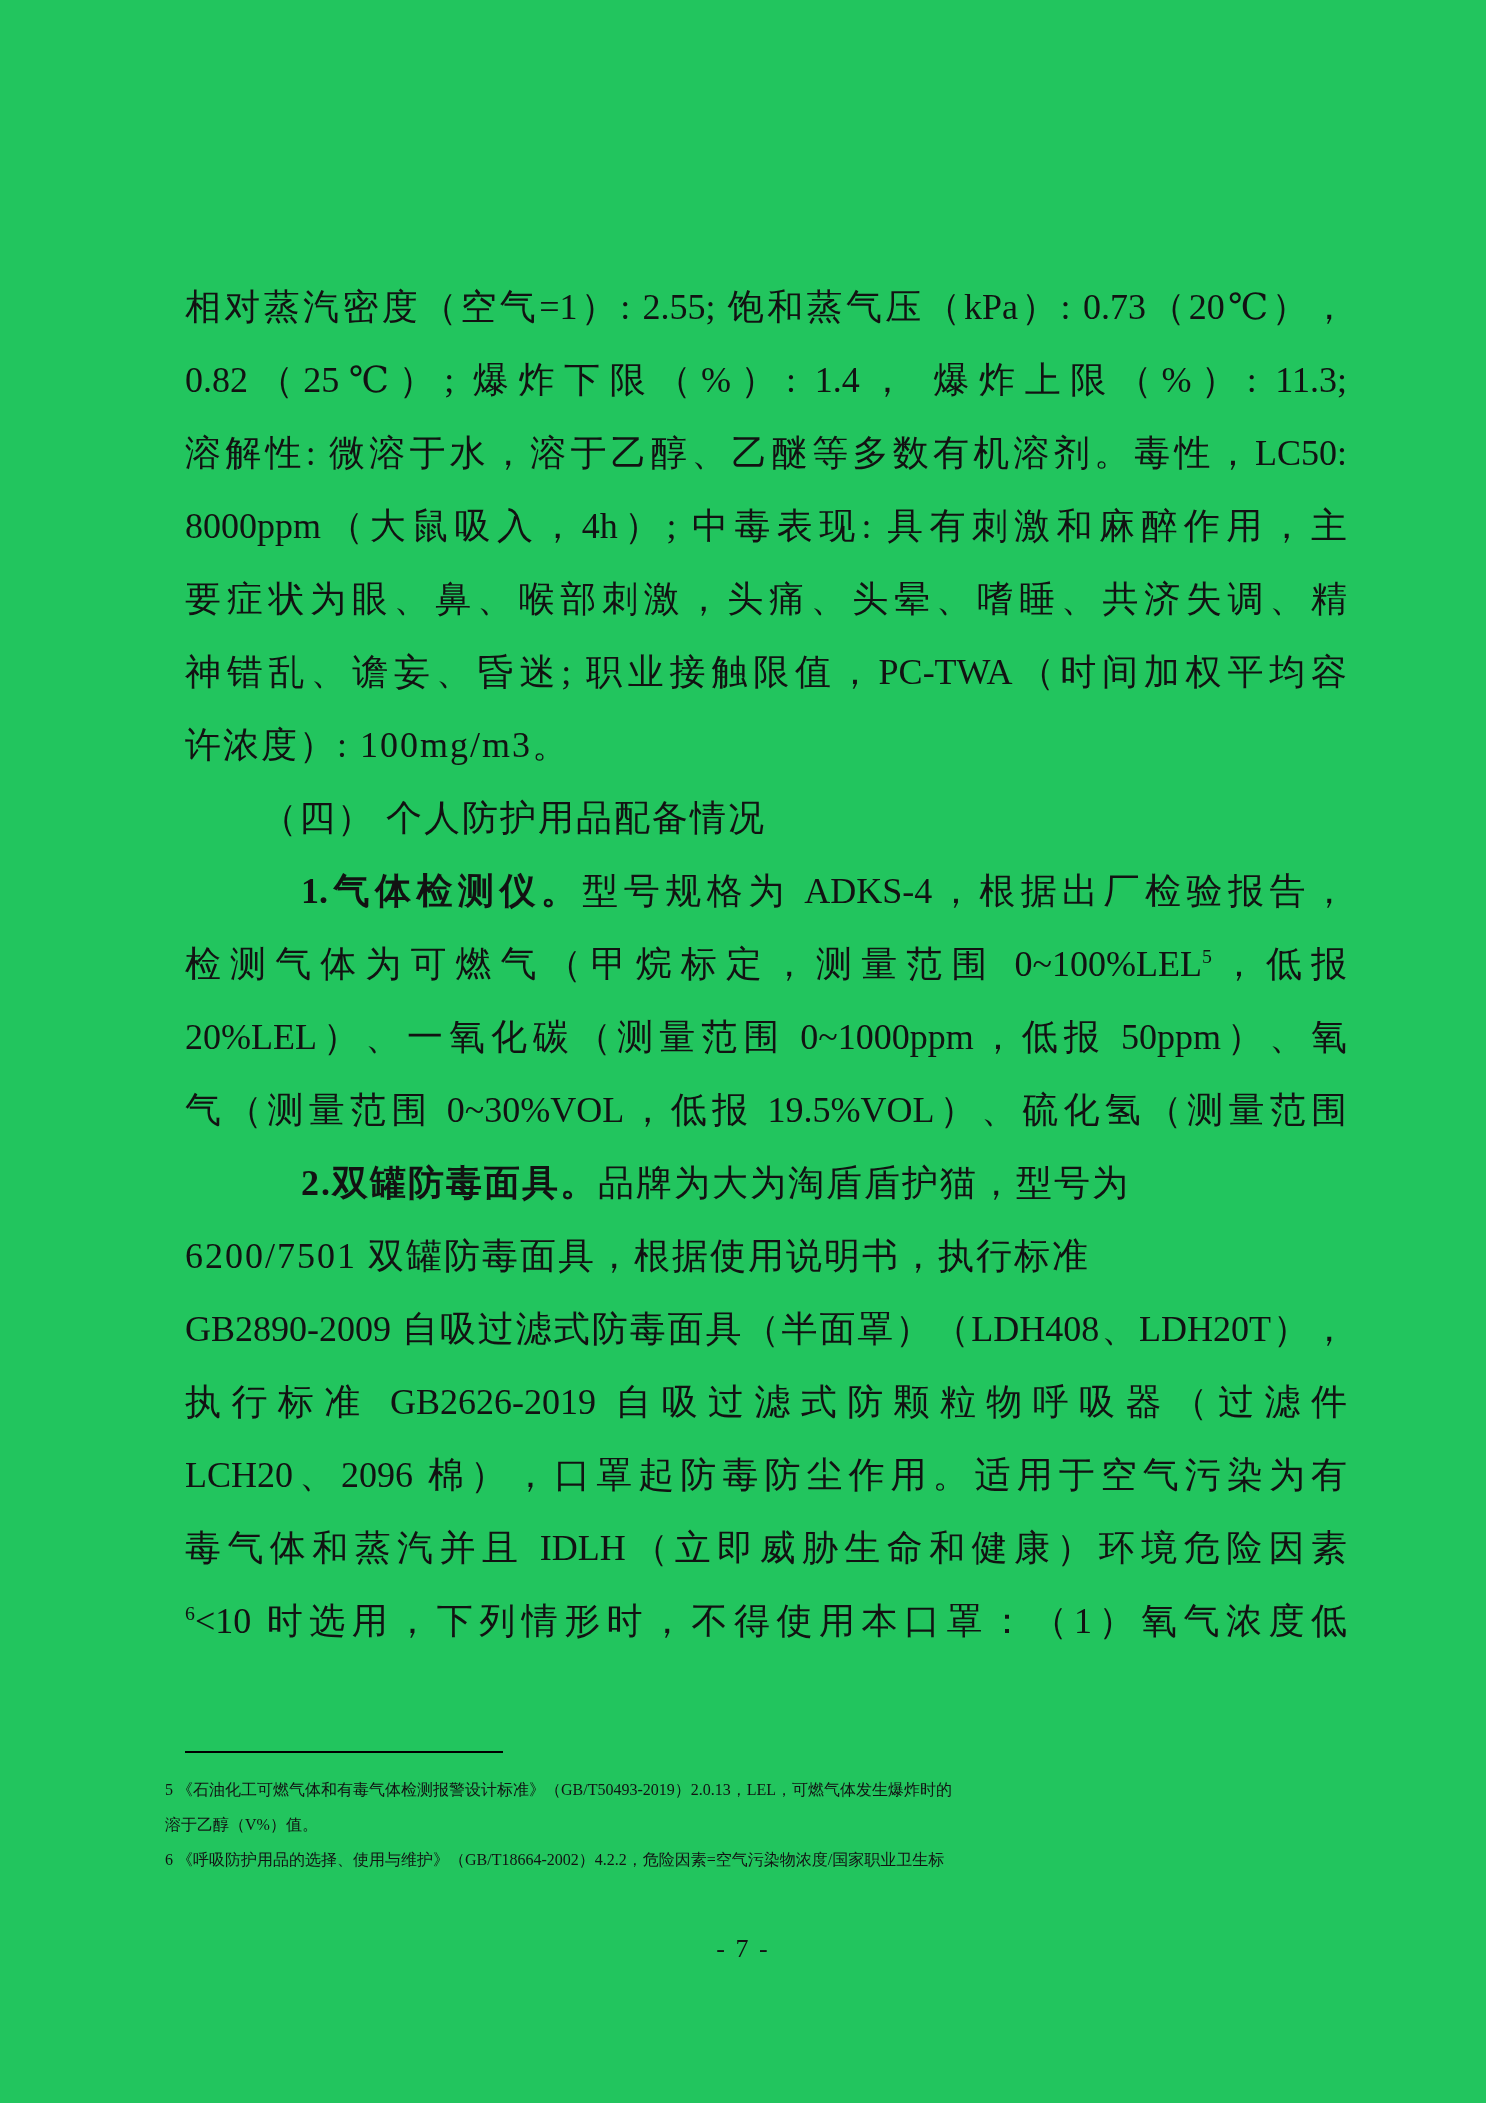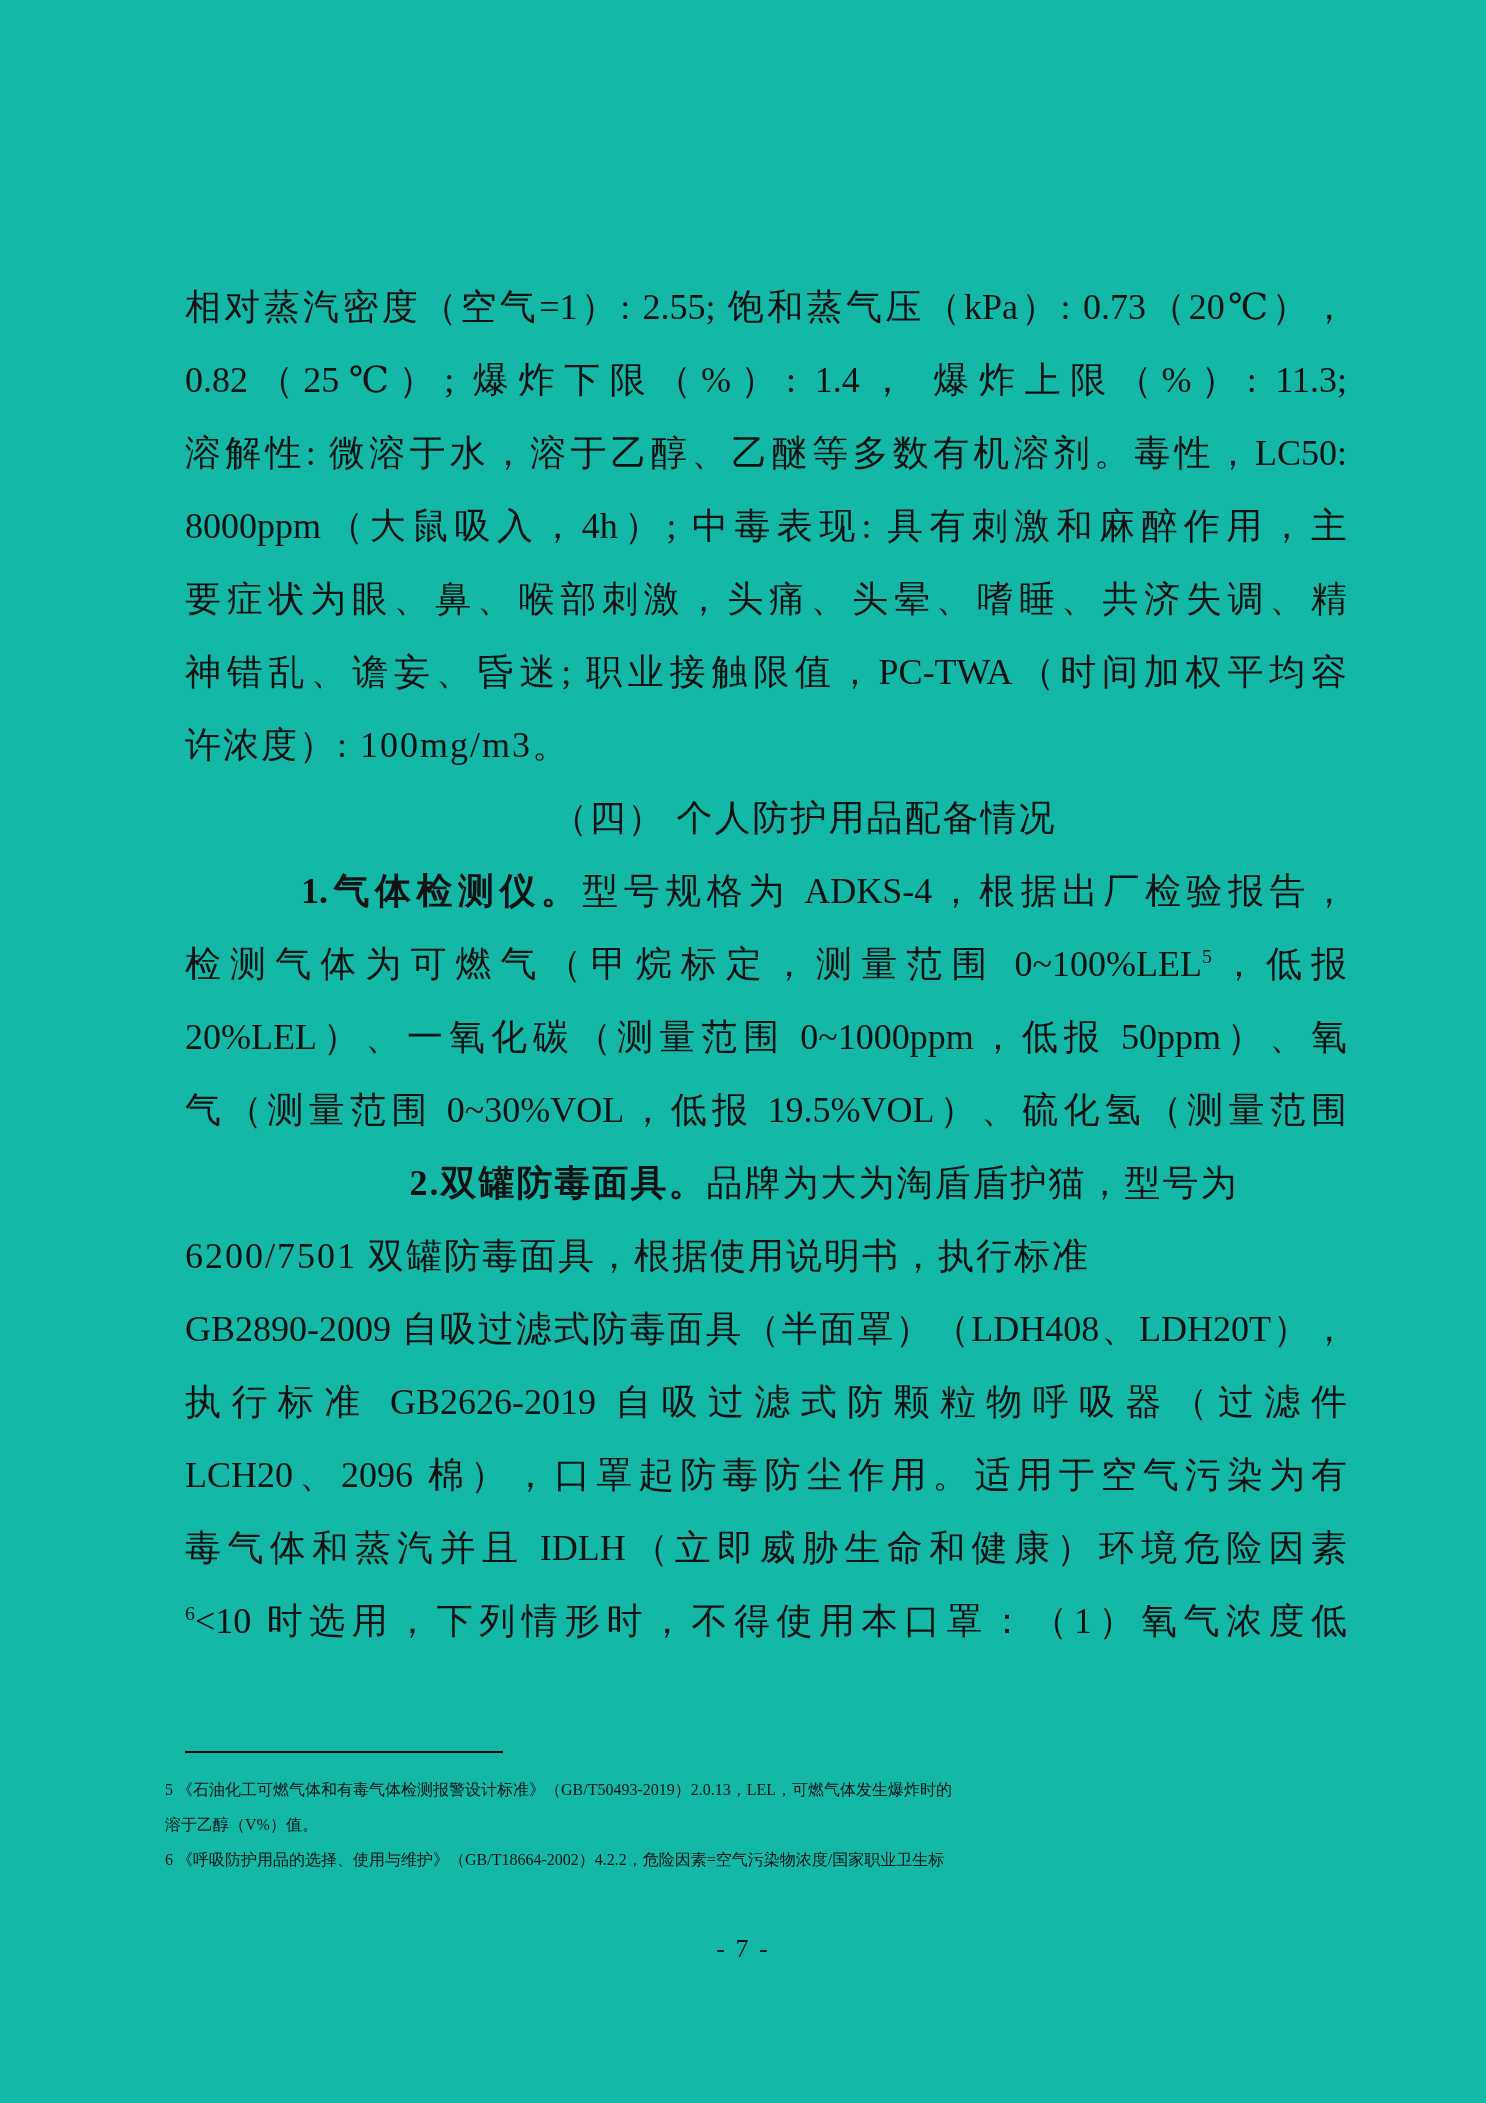--- a/index.html
+++ b/index.html
@@ -1,19 +1,19 @@
 <!DOCTYPE html>
 <html><head>
 <meta charset="utf-8">
 <style>
   html,body{margin:0;padding:0;background:#e8e8e8;}
   .page{
     position:relative;
     width:1486px;height:2103px;
-    background:#14b8a6;
+    background:#22c55e;
     color:#111;
     font-family:"Liberation Serif","DejaVu Serif",serif;
     overflow:hidden;
     text-decoration:underline;
   }
   .body-text{
     position:absolute;
     left:185px;top:271px;
     width:1162px;
   }
@@ -28,21 +28,20 @@
     text-align:justify;
     text-align-last:justify;
   }
   .bline.nj{
     text-align:left;
     letter-spacing:2px;
   }
   .bline.ind{
     padding-left:76px;
     width:1086px;
-    text-align:center;
   }
   .bline b{font-weight:bold;margin-left:40px;}
   .bline sup{
     font-size:0.55em;
     vertical-align:super;
     line-height:0;
   }
   .fn-sep{
     position:absolute;
     left:185px;top:1751px;

